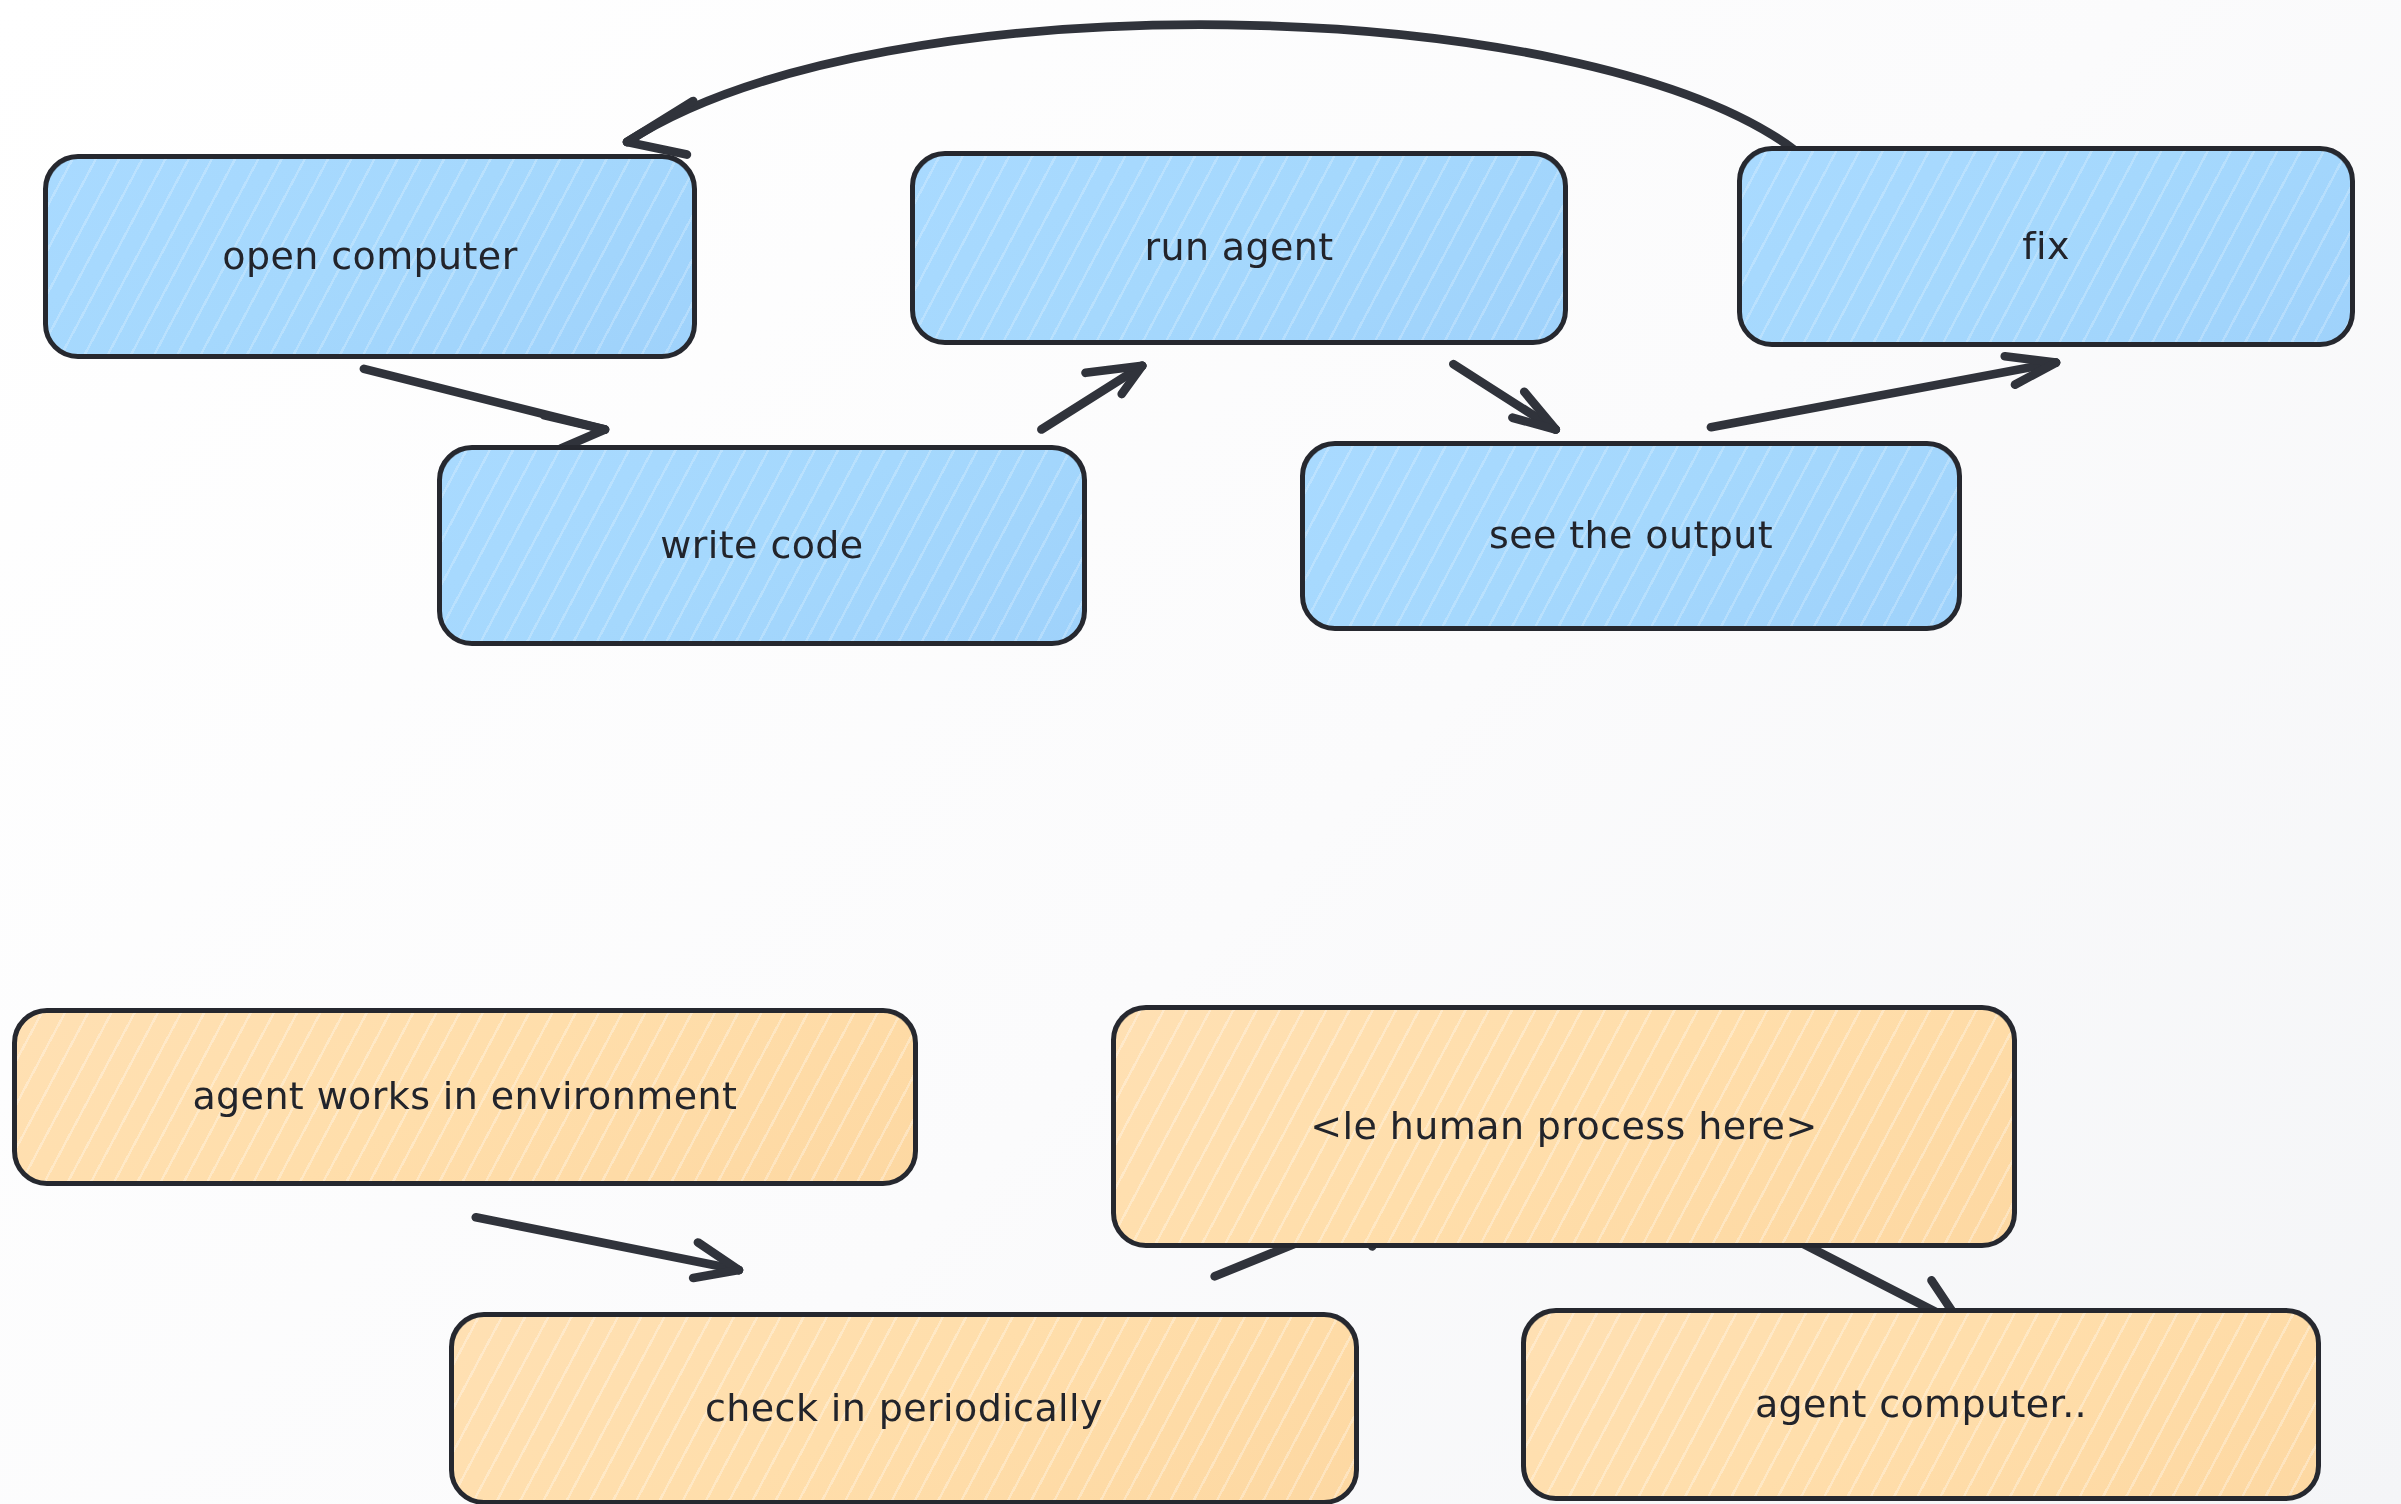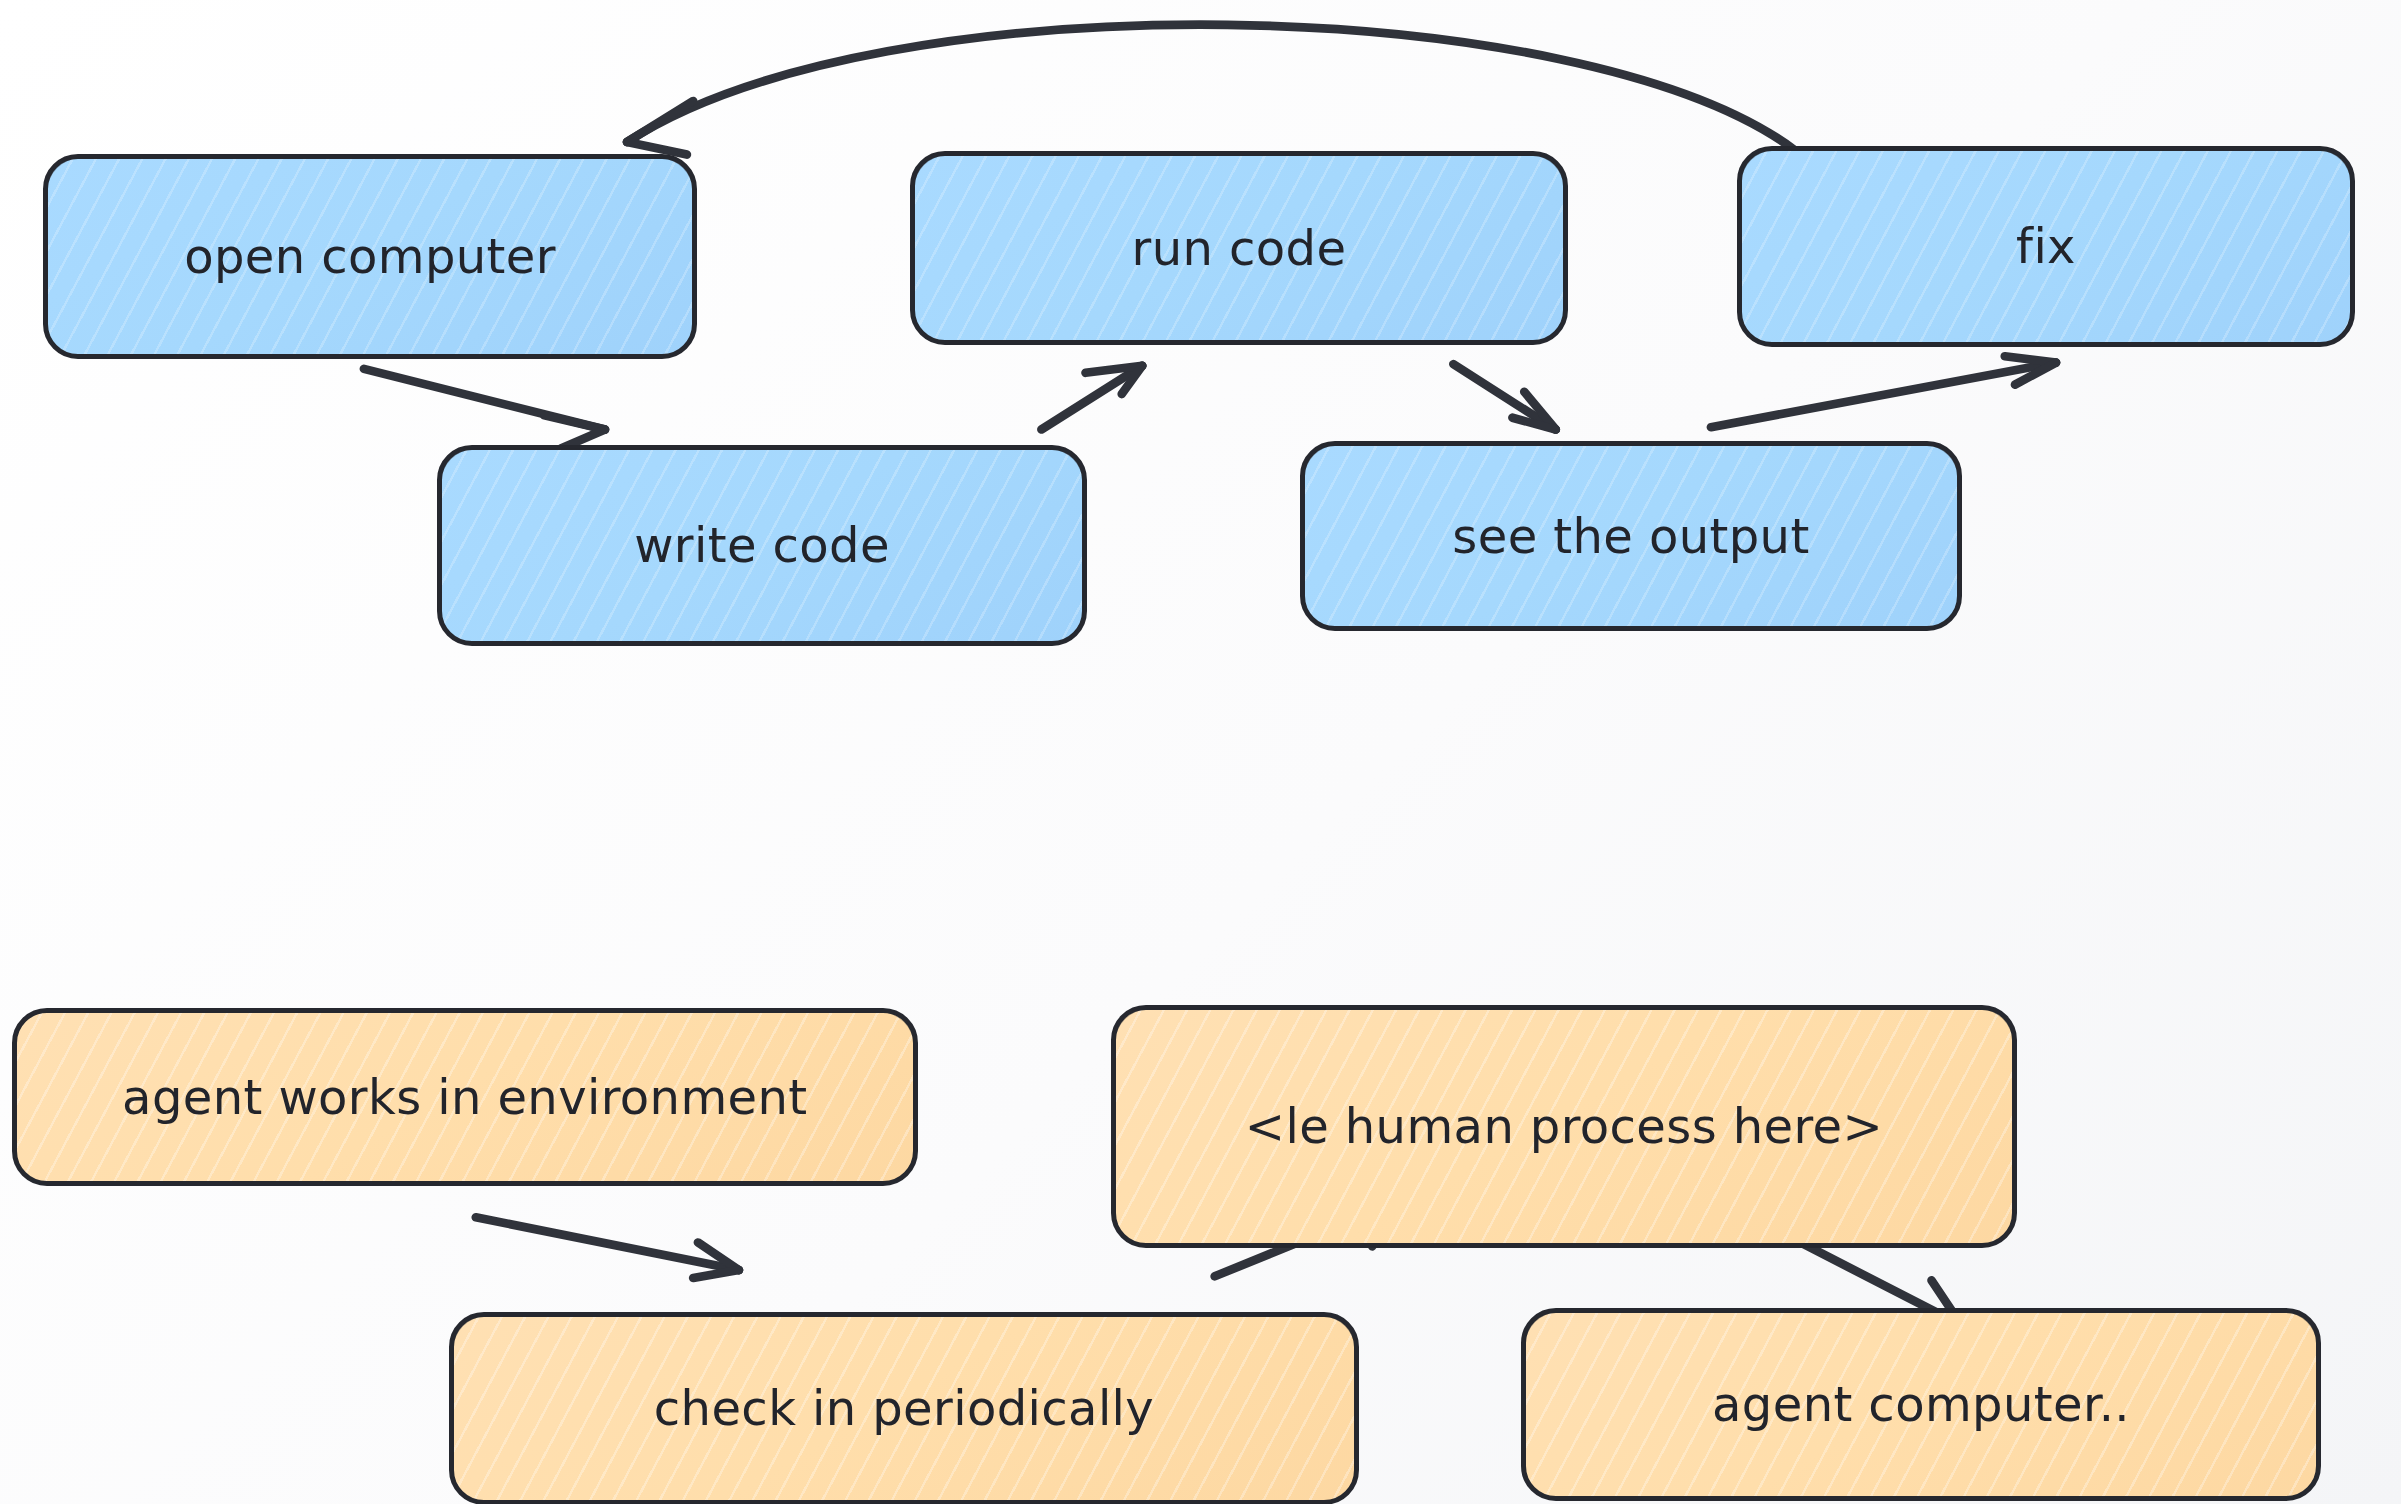--- a/index.html
+++ b/index.html
@@ -32,21 +32,21 @@
     border: 5.5px solid #26282f;
     border-radius: 35px;
     text-align: center;
     line-height: 1.05;
     color: #1f2127;
     letter-spacing: 0.4px;
     font-weight: 400;
   }
   .node .node-label {
     display: block;
-    font-size: 48px;
+    font-size: 38px;
     font-family: "DejaVu Sans", sans-serif;
     color: #22242b;
     padding: 0 14px;
     word-break: normal;
   }
   .node.blue {
     background:
       repeating-linear-gradient(118deg, rgba(255,255,255,0.22) 0px, rgba(255,255,255,0.22) 2.4px, rgba(255,255,255,0) 2.4px, rgba(255,255,255,0) 20.5px),
       linear-gradient(150deg, #a9daff 0%, #a5d8fd 48%, #9fd2fb 100%);
   }
@@ -121,21 +121,21 @@
       </g>
 
     </g>
   </svg>
 
   <div class="node blue" style="left: 43px; top: 154px; width: 654px; height: 205px;">
     <span class="node-label">open computer</span>
   </div>
 
   <div class="node blue" style="left: 910px; top: 151px; width: 658px; height: 194px;">
-    <span class="node-label">run code</span>
+    <span class="node-label">run agent</span>
   </div>
 
   <div class="node blue" style="left: 1737px; top: 146px; width: 618px; height: 201px;">
     <span class="node-label">fix</span>
   </div>
 
   <div class="node blue" style="left: 437px; top: 445px; width: 650px; height: 201px;">
     <span class="node-label">write code</span>
   </div>
 

